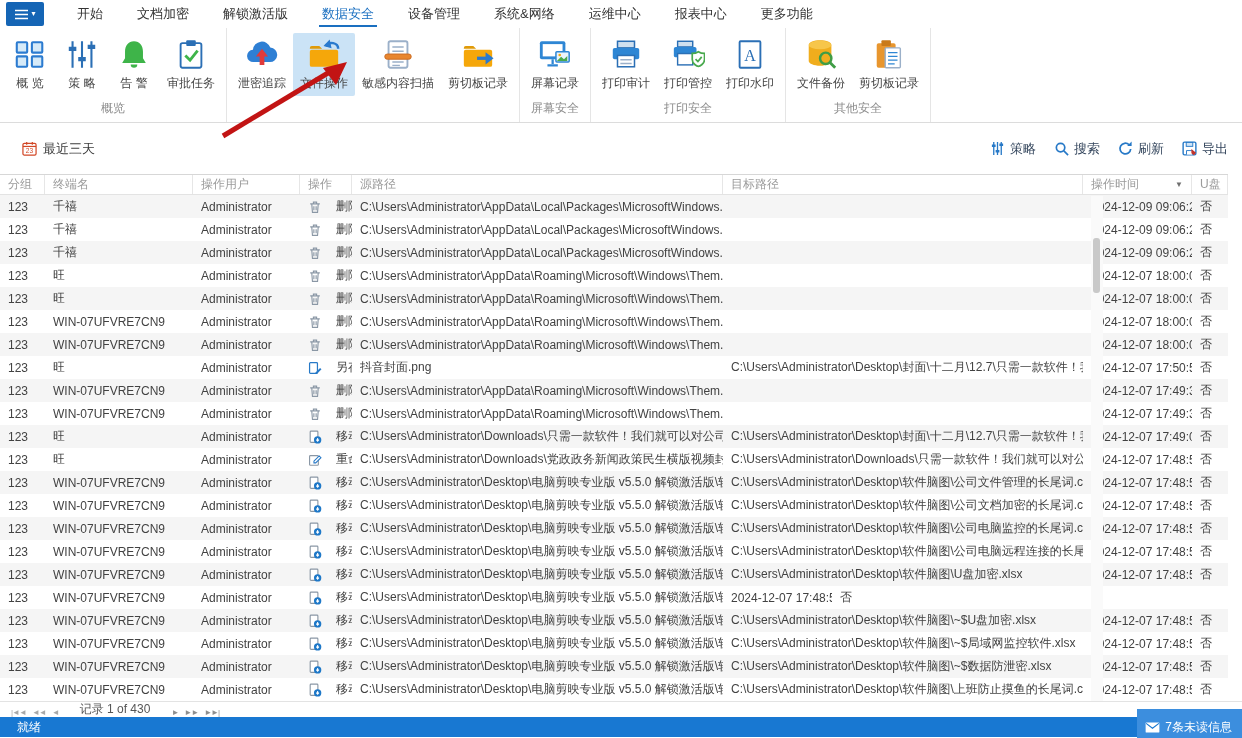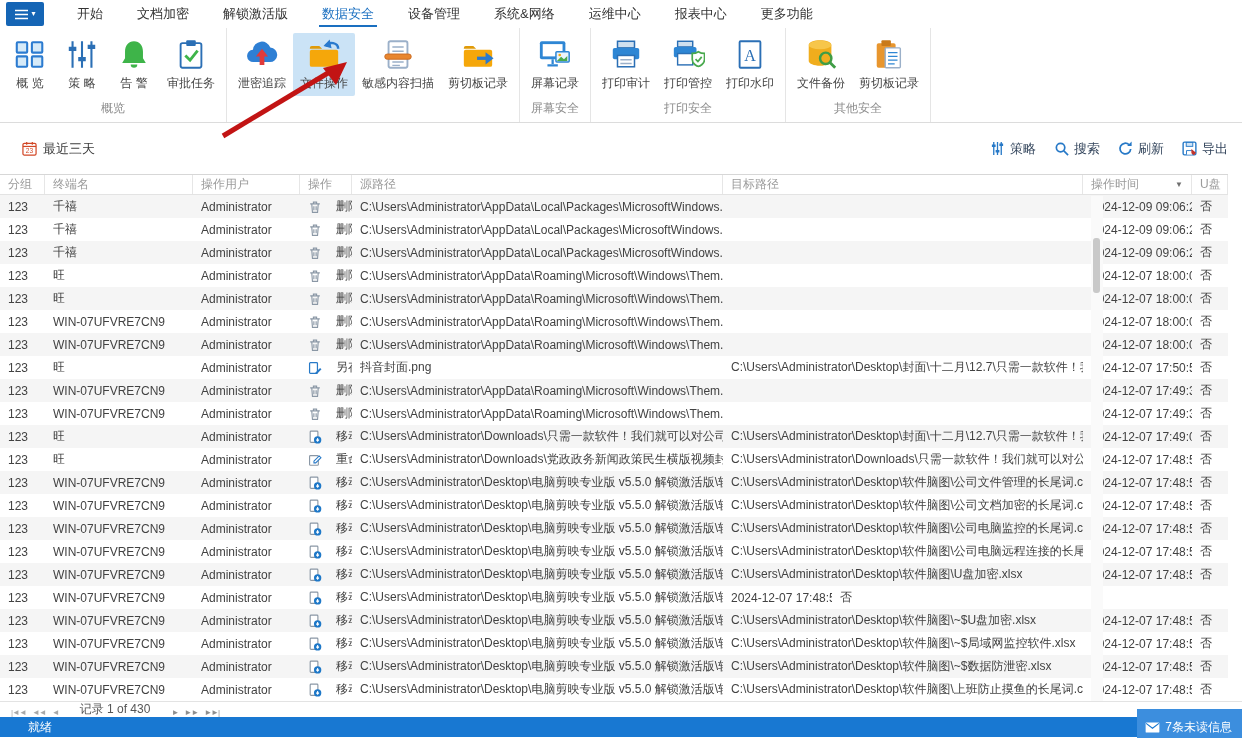--- a/index.html
+++ b/index.html
@@ -65,21 +65,21 @@
   
   .pager { height:16px; display:flex; align-items:center; background:#fff; border-top:1px solid #e3e3e3;
     padding-left:8px; gap:4px; }
   .pnav { font-size:8px; color:#a9a9a9; letter-spacing:-1px; padding:0 3px; cursor:pointer; }
   .pnav.right { color:#8f8f8f; }
   .ptext { font-size:12px; color:#555; margin:0 14px; }
 
   
   .statusbar { height:20px; background:#1878d2; display:flex; align-items:center;
     justify-content:space-between; color:#fff; }
-  .sb-left { font-size:12px; padding-left:28px; }
+  .sb-left { font-size:12px; padding-left:17px; }
   .sb-msg { height:36px; display:flex; align-items:center; gap:5px; background:#3c8ede;
     padding:0 10px 0 8px; font-size:12px; cursor:pointer; }
 </style>
 </head>
 <body>
 
 <div class="window">
 
   <div class="menubar">
     <div class="app-btn">

